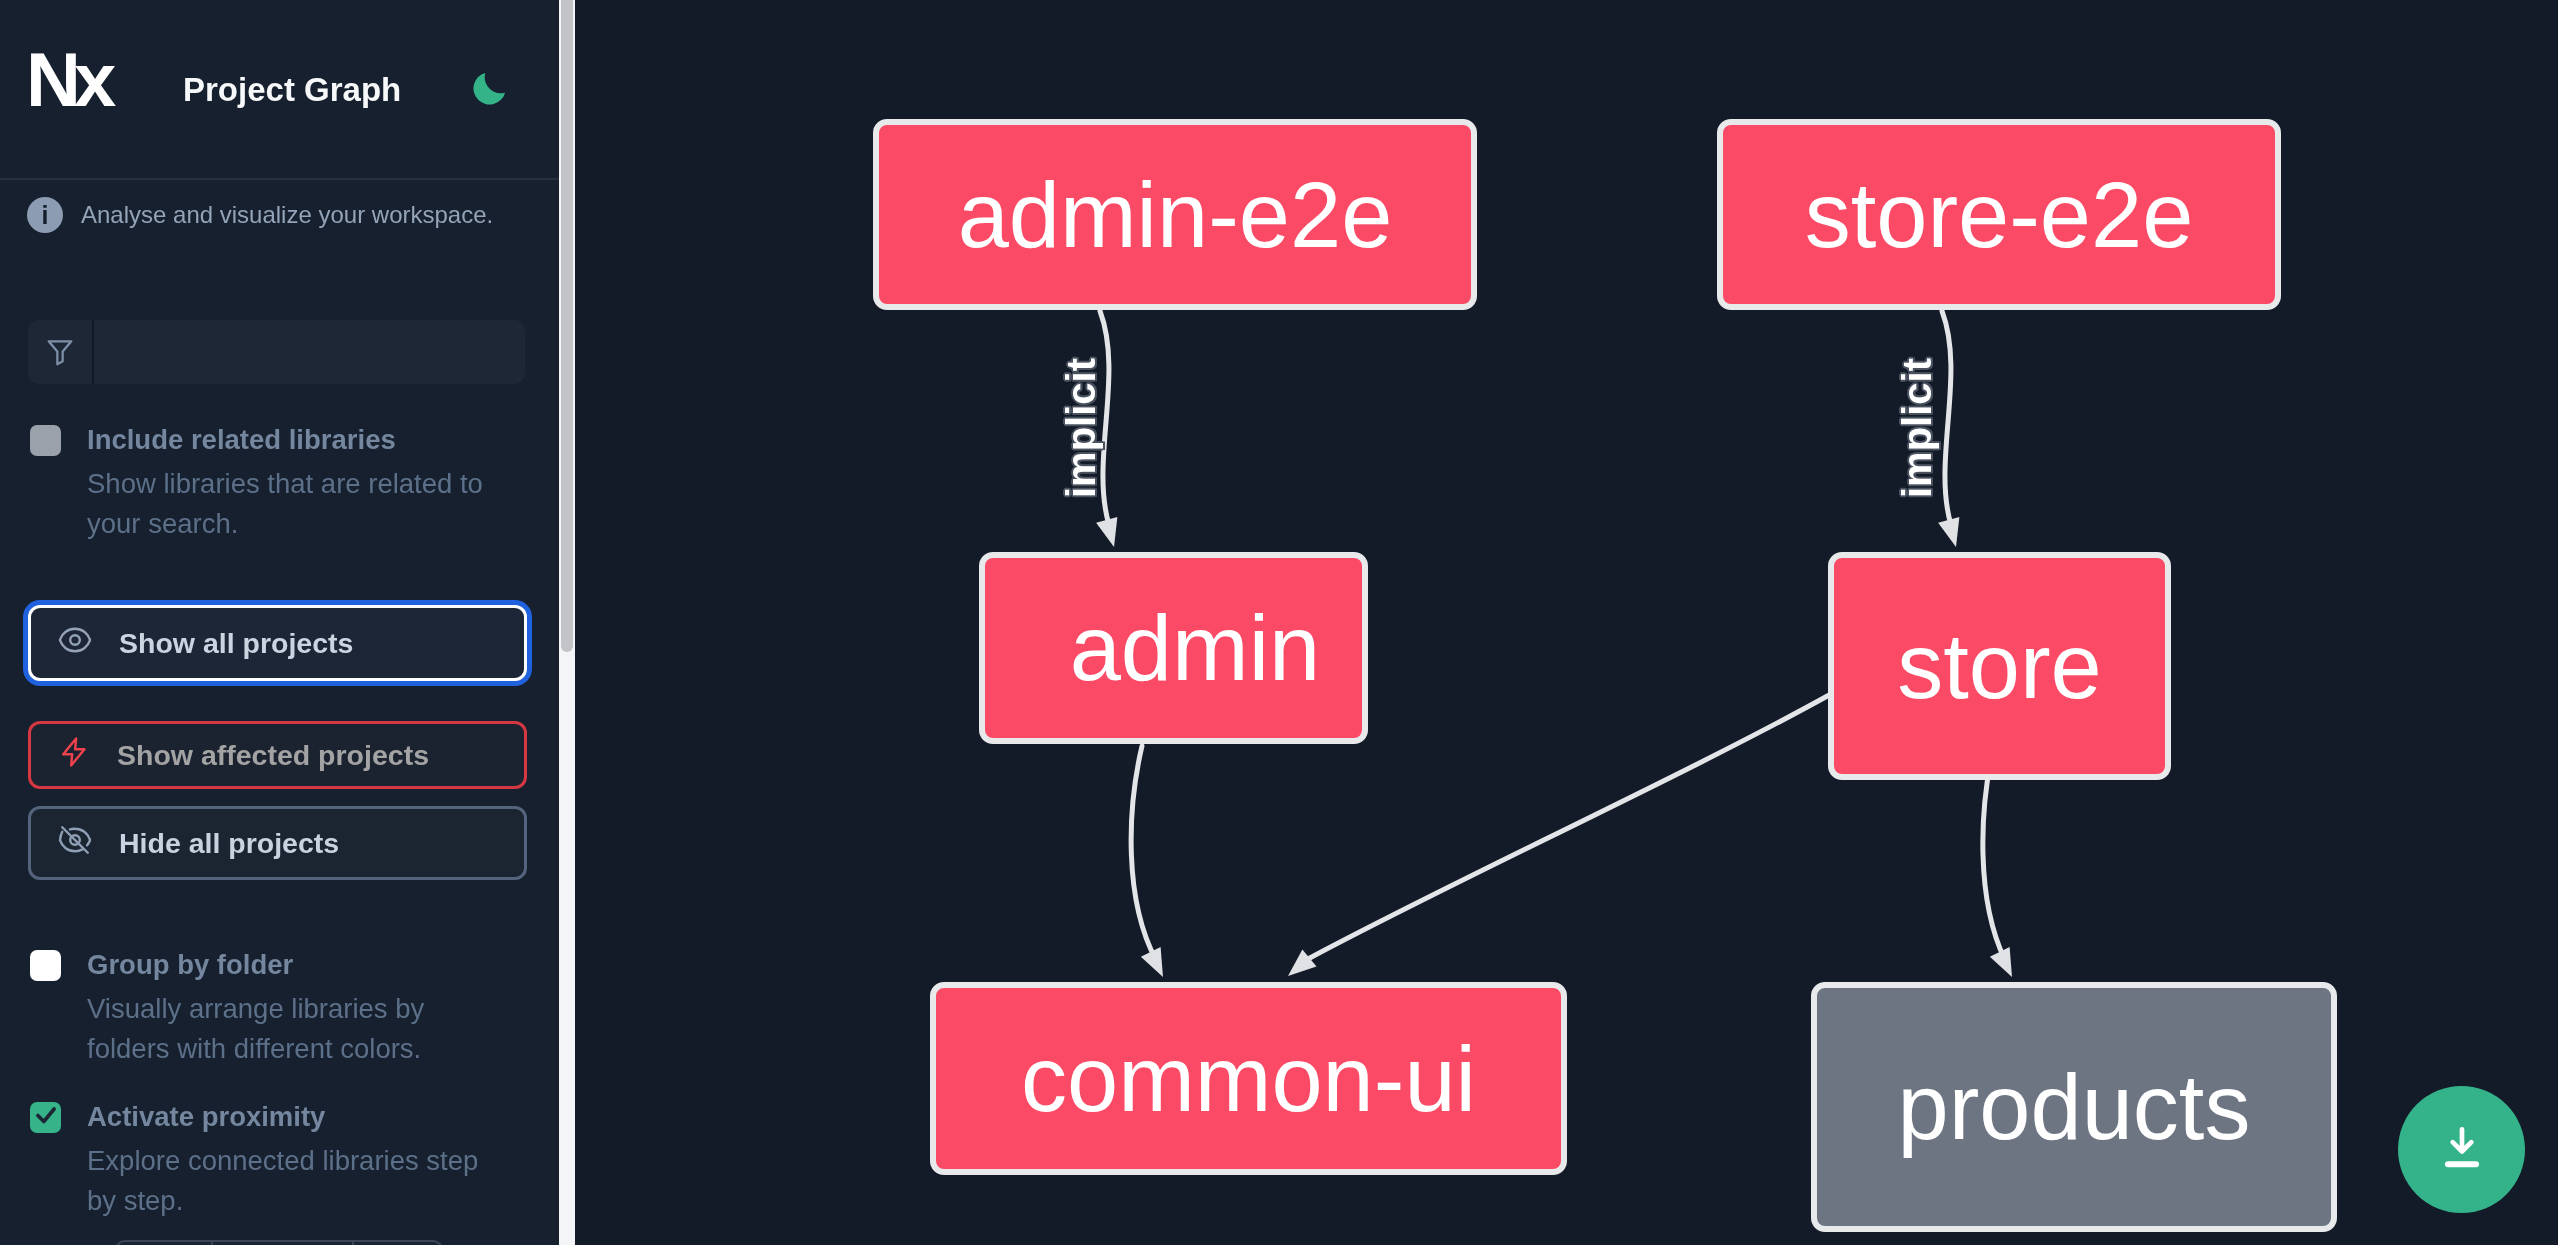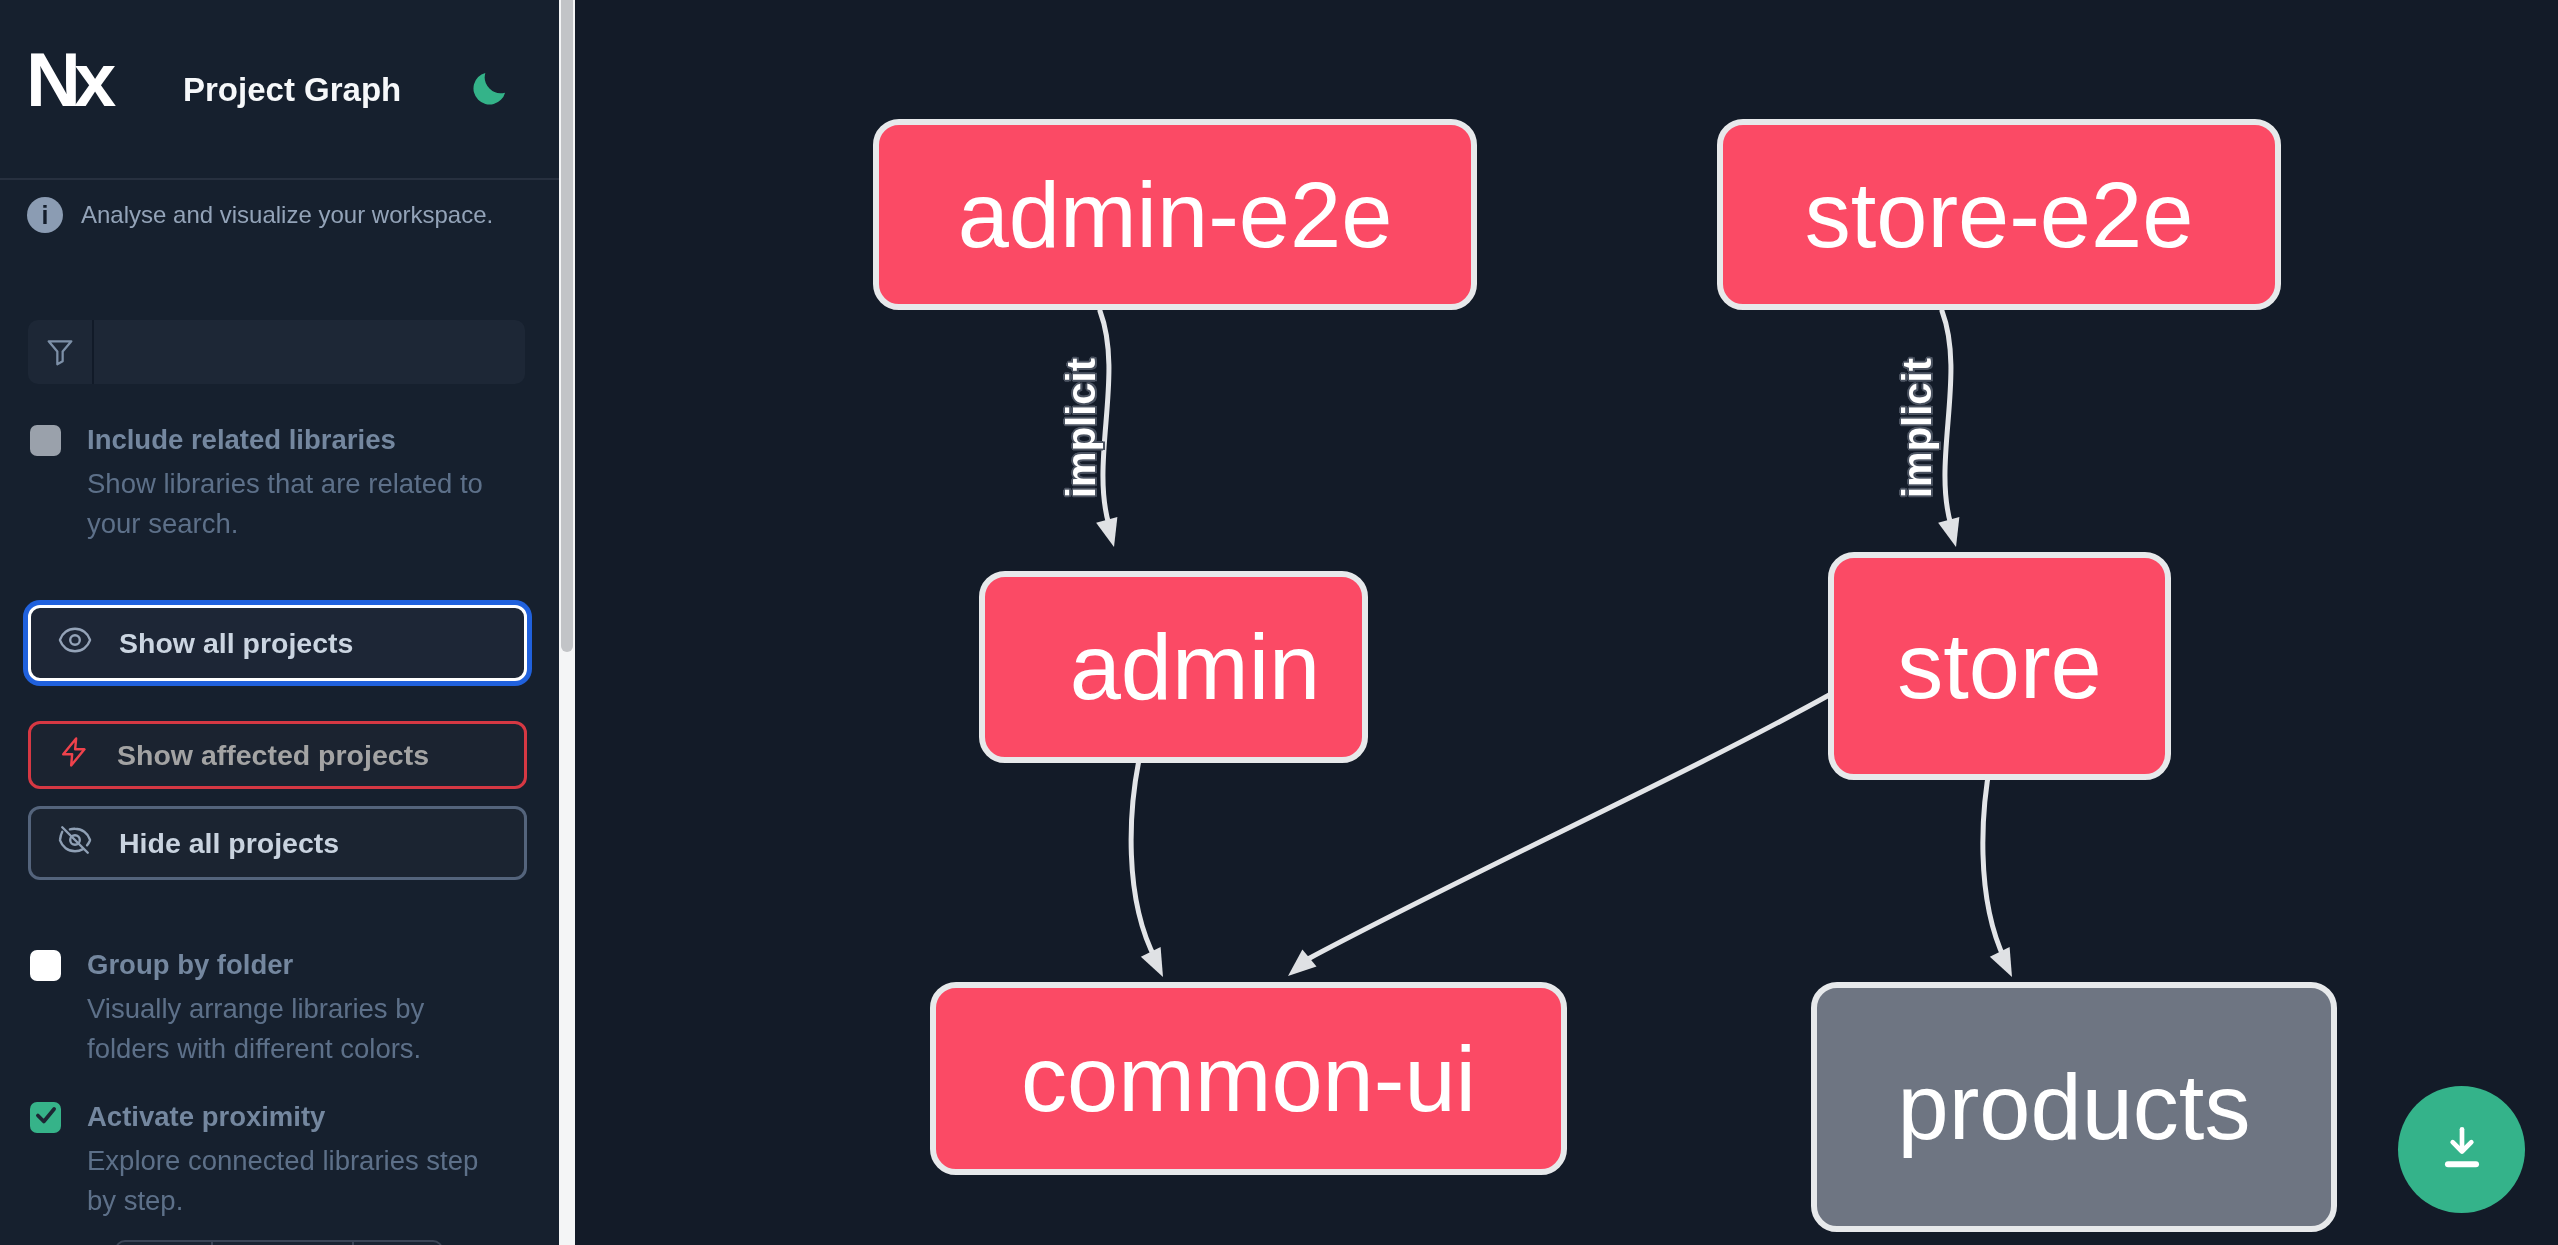--- a/index.html
+++ b/index.html
@@ -52,21 +52,21 @@
 
   
   .scroll-track{position:absolute;left:559px;top:0;width:16px;height:1245px;background:#f4f5f6;}
   .scroll-thumb{position:absolute;left:2px;top:-8px;width:12px;height:660px;background:#c2c4c7;border-radius:6px;}
 
   
   .canvas{position:absolute;left:575px;top:0;width:1983px;height:1245px;background:#131b28;}
   .edges-svg{position:absolute;left:0;top:0;}
   .node{position:absolute;display:flex;align-items:center;justify-content:center;
         background:#fb4a65;color:#ffffff;font-size:92px;line-height:1;
-        border:6px solid #e7e9eb;border-radius:26px;box-sizing:border-box;cursor:pointer;}
+        border:6px solid #e7e9eb;border-radius:14px;box-sizing:border-box;cursor:pointer;}
   .node.gray{background:#6e7582;}
   .edge-label{position:absolute;width:220px;height:46px;display:flex;align-items:center;justify-content:center;
               transform:rotate(-90deg);color:#ffffff;font-size:40px;font-weight:700;
               text-shadow:2px 0 0 #4a5260,-2px 0 0 #4a5260,0 2px 0 #4a5260,0 -2px 0 #4a5260,
                           1.5px 1.5px 0 #4a5260,-1.5px -1.5px 0 #4a5260,1.5px -1.5px 0 #4a5260,-1.5px 1.5px 0 #4a5260;}
 
   .fab{position:absolute;right:33px;bottom:32px;width:127px;height:127px;border-radius:50%;
        background:#34b38a;border:none;display:flex;align-items:center;justify-content:center;cursor:pointer;}
 </style>
 </head>
@@ -201,21 +201,21 @@
       </g>
     </svg>
 
     <div class="edge-label" style="left:396px;top:405px;">implicit</div>
     <div class="edge-label" style="left:1232px;top:405px;">implicit</div>
 
     <div class="node" style="left:298px;top:119px;width:604px;height:191px;">admin-e2e</div>
 
     <div class="node" style="left:1142px;top:119px;width:564px;height:191px;">store-e2e</div>
 
-    <div class="node" style="left:404px;top:571px;width:389px;height:192px;padding-left:43px;">admin</div>
+    <div class="node" style="left:404px;top:552px;width:389px;height:192px;padding-left:43px;">admin</div>
 
     <div class="node" style="left:1253px;top:552px;width:343px;height:228px;">store</div>
 
     <div class="node" style="left:355px;top:982px;width:637px;height:193px;">common-ui</div>
 
     <div class="node gray" style="left:1236px;top:982px;width:526px;height:250px;">products</div>
   </div>
 
   <button class="fab">
     <span>

